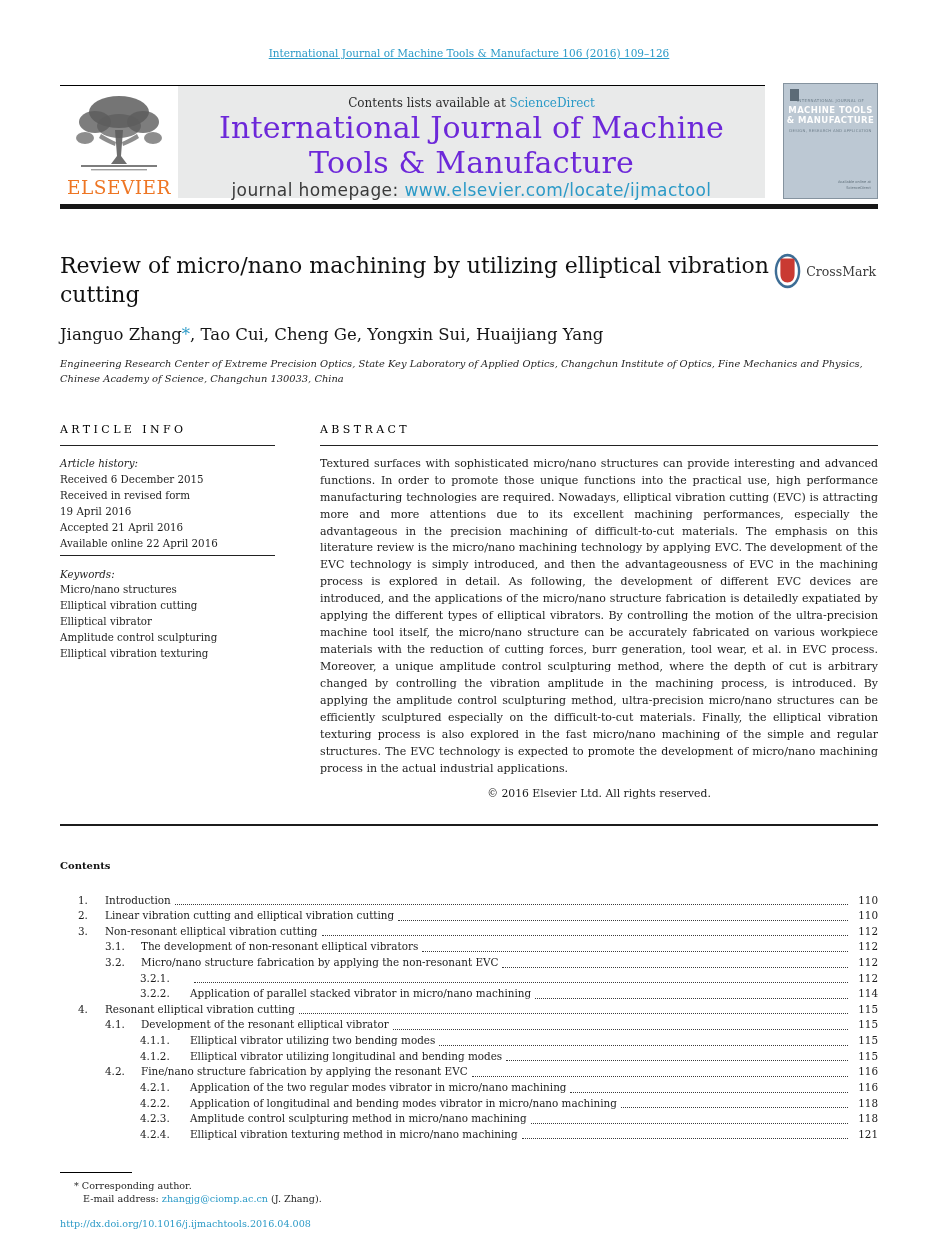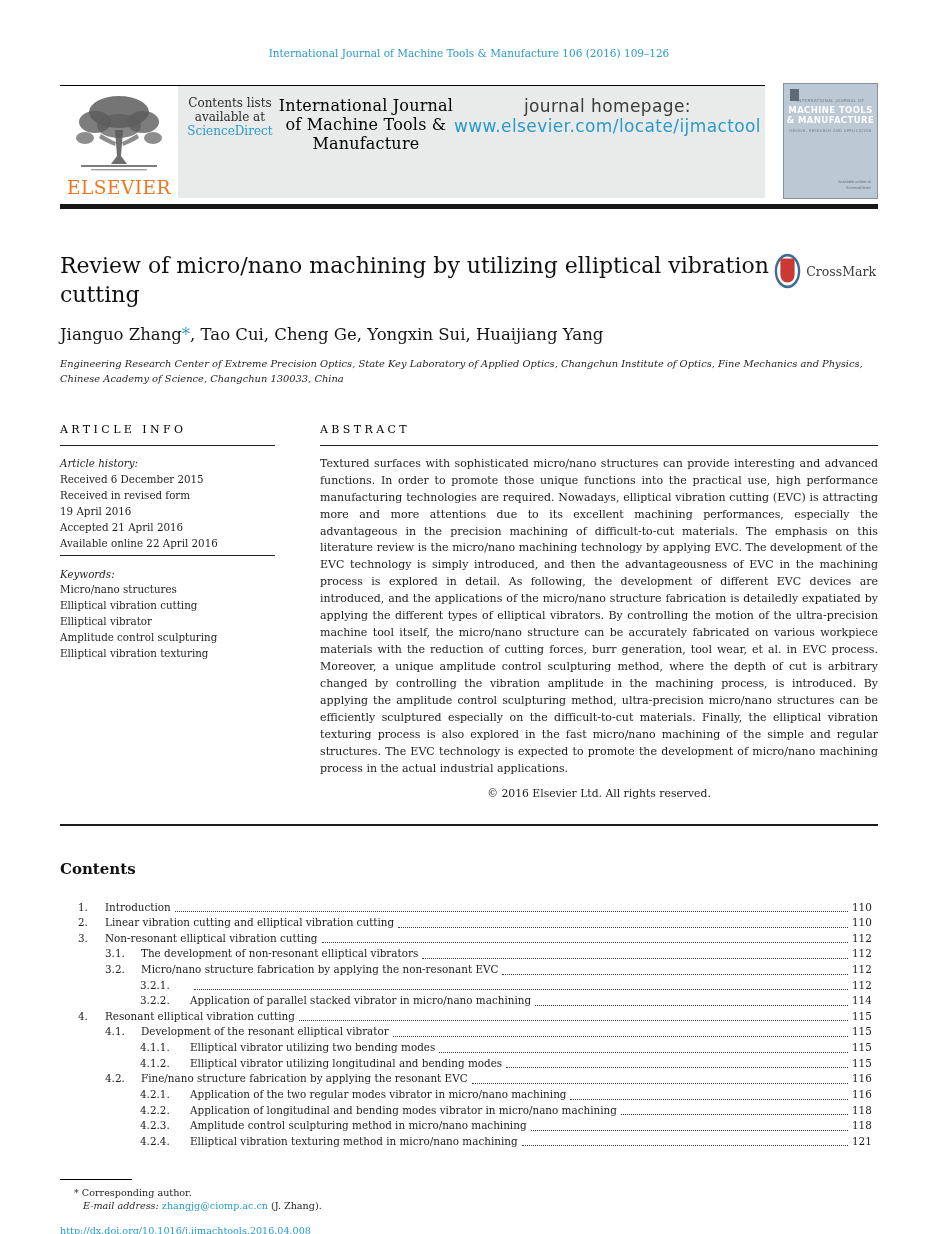--- a/index.html
+++ b/index.html
@@ -1,34 +1,34 @@
 <!DOCTYPE html>
 <html><head>
 <meta charset="utf-8">
 <style>
   html,body{margin:0;padding:0;background:#fff;}
   .page{position:relative;width:925px;height:1234px;background:#fff;overflow:hidden;
         font-family:"DejaVu Serif",serif;color:#1f1f1f;}
   .content{padding:0 47px 0 60px;}
 
   
-  .citation{padding-top:47px;text-align:center;font-size:10.5px;color:#2b9ac7;}
+  .citation{padding-top:47px;text-align:center;font-size:10.5px;color:#2b9ac7;text-decoration:underline;}
 
   
   .banner{position:relative;margin-top:24px;height:116px;}
   .banner-main{position:absolute;left:0;top:2px;width:705px;height:112px;
                border-top:1.5px solid #000;display:flex;}
   .logo-box{width:118px;background:#fff;position:relative;}
   .logo-tree{display:block;margin:4px auto 0;}
   .elsevier-word{position:absolute;bottom:0;left:0;width:100%;text-align:center;
                  font-size:18.5px;letter-spacing:0.5px;color:#ee7624;}
-  .banner-center{flex:1;background:#e9eaea;display:flex;flex-direction:row;
-                 justify-content:space-between;text-align:center;padding:10px 4px 9px;}
+  .banner-center{flex:1;background:#e9eaea;display:flex;flex-direction:column;
+                 justify-content:space-between;text-align:center;padding:10px 12px 9px;}
   .contents-line{font-size:12px;color:#2b2b2b;}
-  .banner-journal-title{font-size:16px;color:#000000;letter-spacing:0.2px;}
+  .banner-journal-title{font-size:30px;color:#6d28d9;letter-spacing:0.2px;}
   .homepage-line{font-family:"DejaVu Sans",sans-serif;font-size:17px;color:#3a3a3a;letter-spacing:0.4px;}
   a.link{color:#2b9ac7;text-decoration:none;cursor:pointer;}
 
   
   .cover{position:absolute;right:0;top:0;width:93px;height:114px;background:#bcc8d3;
          border:1px solid #85939f;font-family:"DejaVu Sans",sans-serif;}
   .cover-sq{position:absolute;top:5px;left:6px;width:9px;height:12px;background:#5c6b77;}
   .cover-text{margin-top:14px;text-align:center;}
   .cover-line1{font-size:4px;color:#6e7e8a;letter-spacing:0.4px;}
   .cover-title{font-size:8.5px;font-weight:bold;color:#fdfdfd;line-height:1.2;letter-spacing:0.4px;margin-top:2px;}
@@ -57,37 +57,37 @@
   .info-line,.info-label{font-size:10.3px;line-height:1.55;}
   .info-label{font-style:italic;}
   .history-rule{border:none;border-top:1.4px solid #222;margin:3px 0 11px;}
   .keywords-block{margin-top:6px;}
   .abstract-text{font-size:11px;line-height:1.54;text-align:justify;color:#1b1b1b;}
   .copyright{margin-top:9px;text-align:center;font-size:10.8px;color:#1b1b1b;}
 
   .section-rule{border:none;border-top:2px solid #1c1c1c;margin:24px 0 0;}
 
   
-  .contents-heading{margin-top:34px;font-size:15px;font-weight:bold;color:#111;}
+  .contents-heading{margin-top:34px;font-size:10px;font-weight:bold;color:#111;}
   .toc{margin-top:22px;font-size:10.4px;color:#1c1c1c;}
   .toc-row{display:flex;line-height:1.5;cursor:pointer;}
   .toc-num{flex:0 0 auto;}
   .lvl1 .toc-num{margin-left:18px;width:27px;}
   .lvl2 .toc-num{margin-left:45px;width:36px;}
   .lvl3 .toc-num{margin-left:80px;width:50px;}
   .toc-label{flex:0 1 auto;white-space:nowrap;}
   .toc-dots{flex:1 1 auto;border-bottom:1.4px dotted #3a3a3a;margin:0 4px 3px;align-self:flex-end;min-width:12px;}
-  .toc-page{flex:0 0 auto;width:26px;}
+  .toc-page{flex:0 0 auto;width:26px;text-align:right;}
 
   
   .footnote{margin-top:30px;font-size:9.6px;color:#1f1f1f;}
   .fn-rule{width:72px;border:none;border-top:1.2px solid #000;margin:0 0 7px;}
   .fn-corresponding{padding-left:14px;}
   .fn-email{padding-left:23px;margin-top:2px;}
-  .fn-email .lbl{font-style:italic;}
+  .fn-email .lbl{}
   .fn-doi{margin-top:14px;}
 </style>
 </head>
 <body>
 
 <div class="page">
   <div class="content">
 
     <div class="citation">International Journal of Machine Tools &amp; Manufacture 106 (2016) 109–126</div>
 

